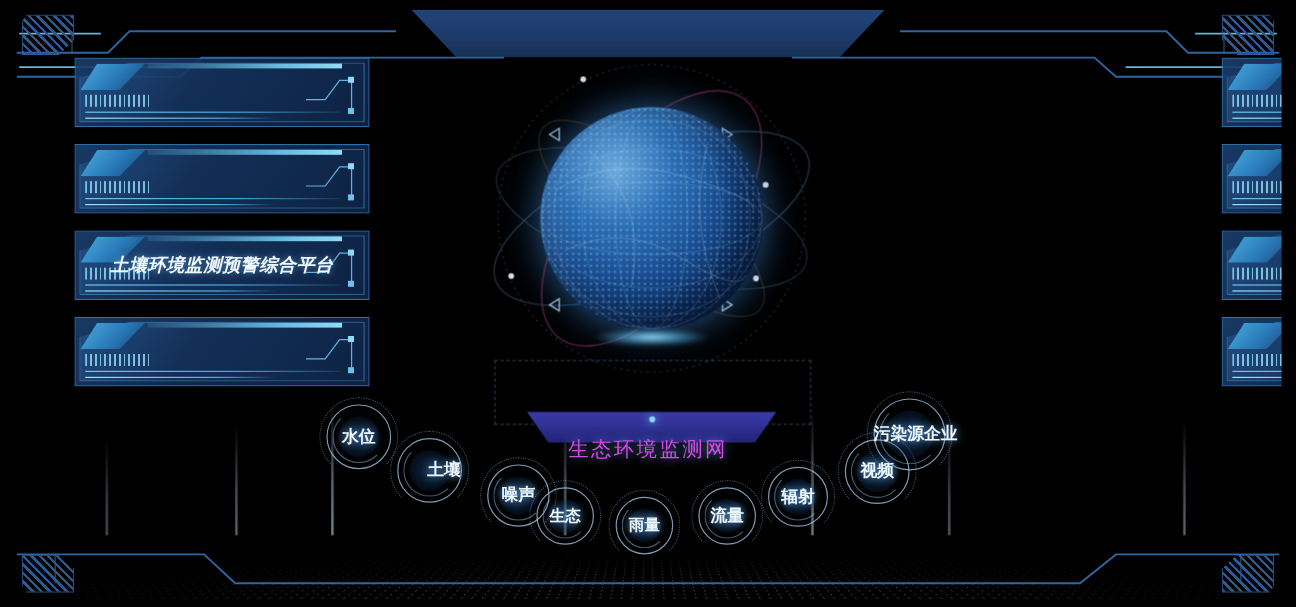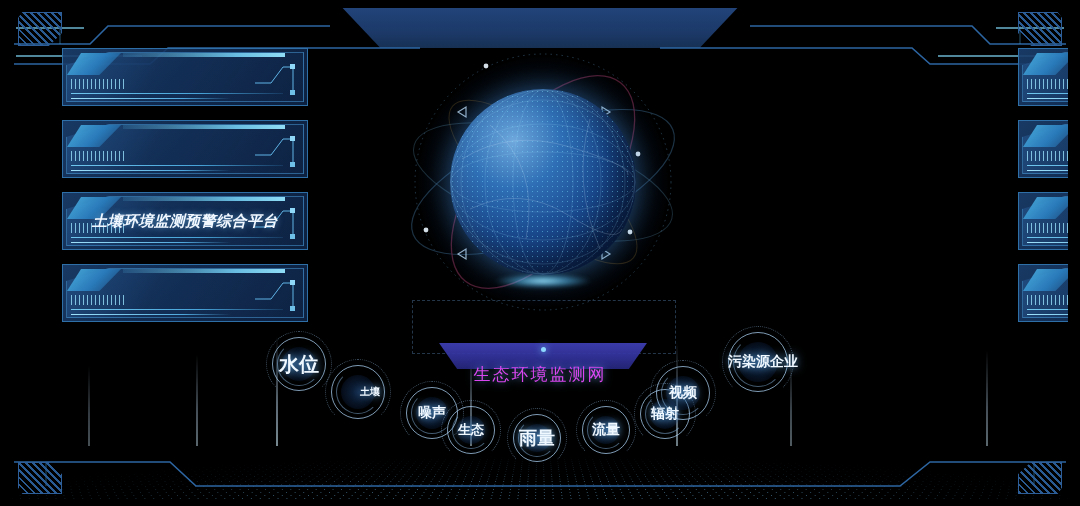--- a/index.html
+++ b/index.html
@@ -325,65 +325,65 @@
         <div class="p-label">智慧管网</div>
       </div>
     </div>
 
   <div id="nodeLayer">
       <div class="node" style="left:272px;top:337px;width:54px;height:54px;">
         <div class="ring-c"></div>
         <div class="ring-a"></div>
         <div class="ring-b"></div>
         <div class="ring-d"></div>
-        <div class="n-label" style="font-size:20px;">水位</div>
+        <div class="n-label" style="font-size:14px;">水位</div>
       </div>
       <div class="node" style="left:331px;top:365px;width:54px;height:54px;">
         <div class="ring-c"></div>
         <div class="ring-a"></div>
         <div class="ring-b"></div>
         <div class="ring-d"></div>
-        <div class="n-label" style="font-size:10px;margin-left:24px;">土壤</div>
+        <div class="n-label" style="font-size:14px;margin-left:24px;">土壤</div>
       </div>
       <div class="node" style="left:406px;top:387px;width:52px;height:52px;">
         <div class="ring-c"></div>
         <div class="ring-a"></div>
         <div class="ring-b"></div>
         <div class="ring-d"></div>
         <div class="n-label" style="font-size:14px;">噪声</div>
       </div>
       <div class="node" style="left:447px;top:406px;width:48px;height:48px;">
         <div class="ring-c"></div>
         <div class="ring-a"></div>
         <div class="ring-b"></div>
         <div class="ring-d"></div>
         <div class="n-label" style="font-size:13px;">生态</div>
       </div>
       <div class="node" style="left:513px;top:414px;width:48px;height:48px;">
         <div class="ring-c"></div>
         <div class="ring-a"></div>
         <div class="ring-b"></div>
         <div class="ring-d"></div>
-        <div class="n-label" style="font-size:18px;">雨量</div>
+        <div class="n-label" style="font-size:13px;">雨量</div>
       </div>
       <div class="node" style="left:582px;top:406px;width:48px;height:48px;">
         <div class="ring-c"></div>
         <div class="ring-a"></div>
         <div class="ring-b"></div>
         <div class="ring-d"></div>
         <div class="n-label" style="font-size:14px;">流量</div>
       </div>
       <div class="node" style="left:640px;top:389px;width:50px;height:50px;text-decoration:underline;">
         <div class="ring-c"></div>
         <div class="ring-a"></div>
         <div class="ring-b"></div>
         <div class="ring-d"></div>
         <div class="n-label" style="font-size:14px;">辐射</div>
       </div>
-      <div class="node" style="left:656px;top:366px;width:54px;height:54px;text-decoration:underline;">
+      <div class="node" style="left:704px;top:366px;width:54px;height:54px;text-decoration:underline;">
         <div class="ring-c"></div>
         <div class="ring-a"></div>
         <div class="ring-b"></div>
         <div class="ring-d"></div>
         <div class="n-label" style="font-size:14px;">视频</div>
       </div>
       <div class="node" style="left:728px;top:332px;width:60px;height:60px;">
         <div class="ring-c"></div>
         <div class="ring-a"></div>
         <div class="ring-b"></div>

